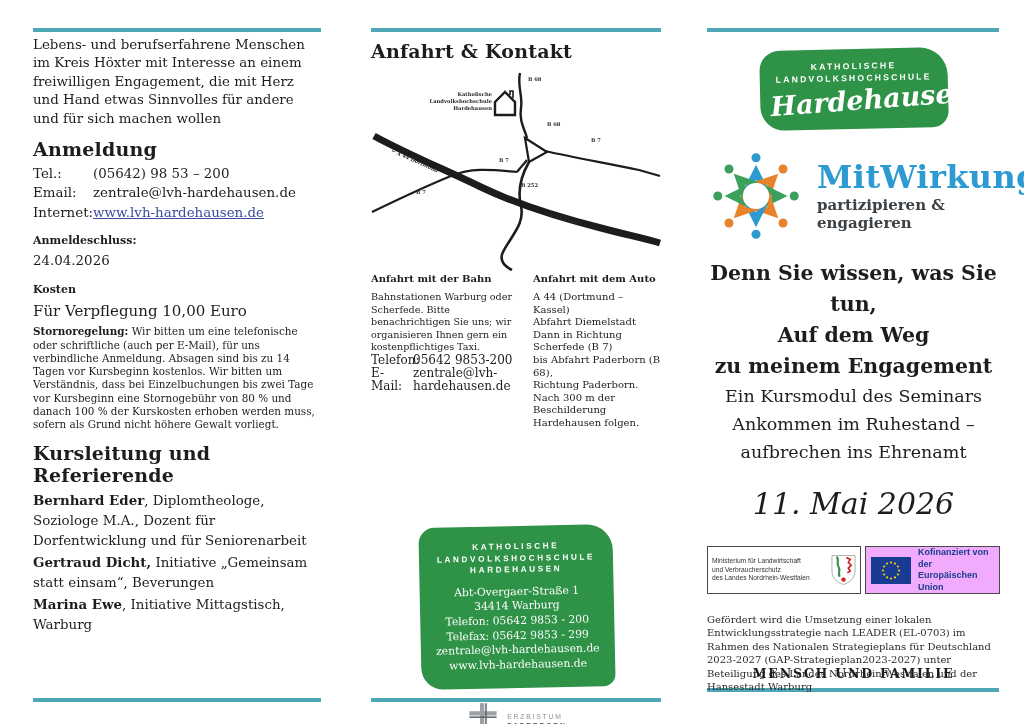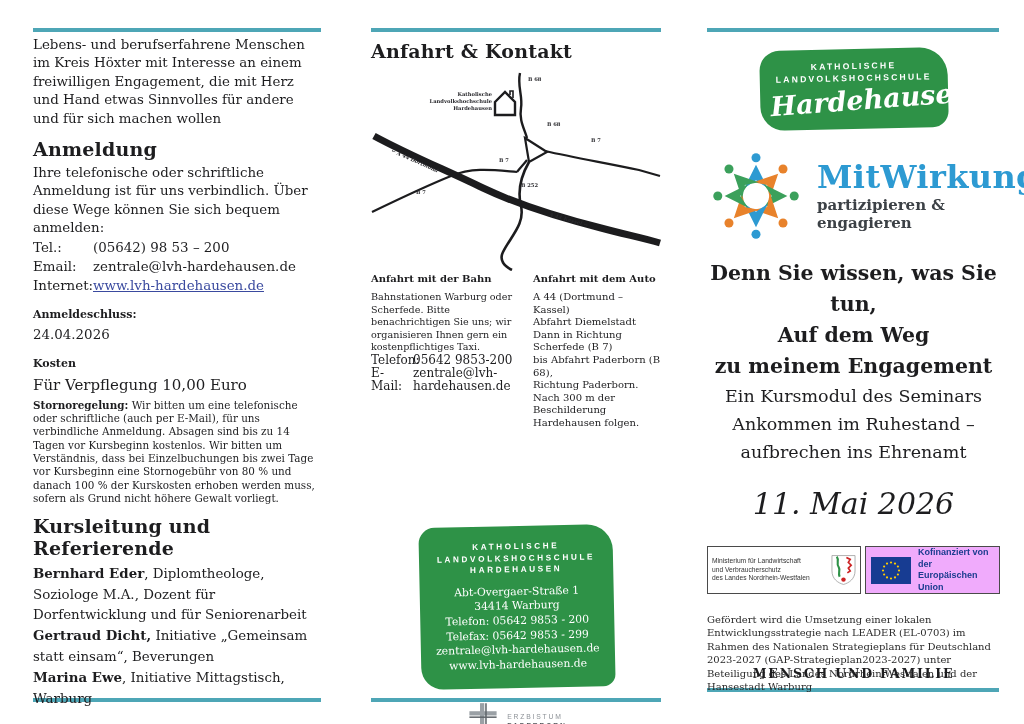--- a/index.html
+++ b/index.html
@@ -86,21 +86,20 @@
   <div class="rule" style="left:371px;top:28px;width:290px;"></div>
   <div class="rule" style="left:707px;top:28px;width:292px;"></div>
   <div class="rule" style="left:33px;top:698px;width:288px;"></div>
   <div class="rule" style="left:371px;top:698px;width:290px;"></div>
   <div class="rule" style="left:707px;top:688px;width:292px;"></div>
 
   <div class="col1">
     <p class="body">Lebens- und berufserfahrene Menschen im Kreis Höxter mit Interesse an einem freiwilligen Engagement, die mit Herz und Hand etwas Sinnvolles für andere und für sich machen wollen</p>
 
     <h2 class="sec">Anmeldung</h2>
-    <p class="body">Ihre telefonische oder schriftliche Anmeldung ist für uns verbindlich. Über diese Wege können Sie sich bequem anmelden:</p>
 
     <div class="contact-row">
       <span class="clabel">Tel.:</span>
       <span>(05642) 98 53 – 200</span>
     </div>
     <div class="contact-row">
       <span class="clabel">Email:</span>
       <span>zentrale@lvh-hardehausen.de</span>
     </div>
     <div class="contact-row">

